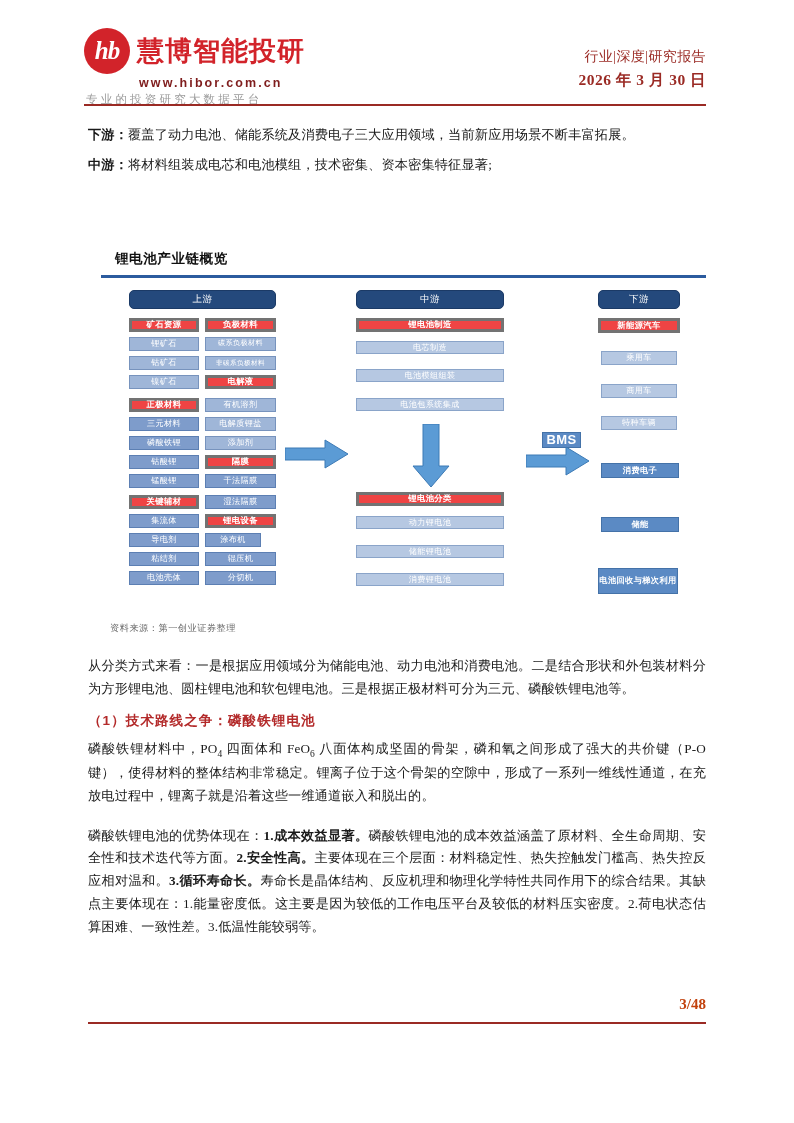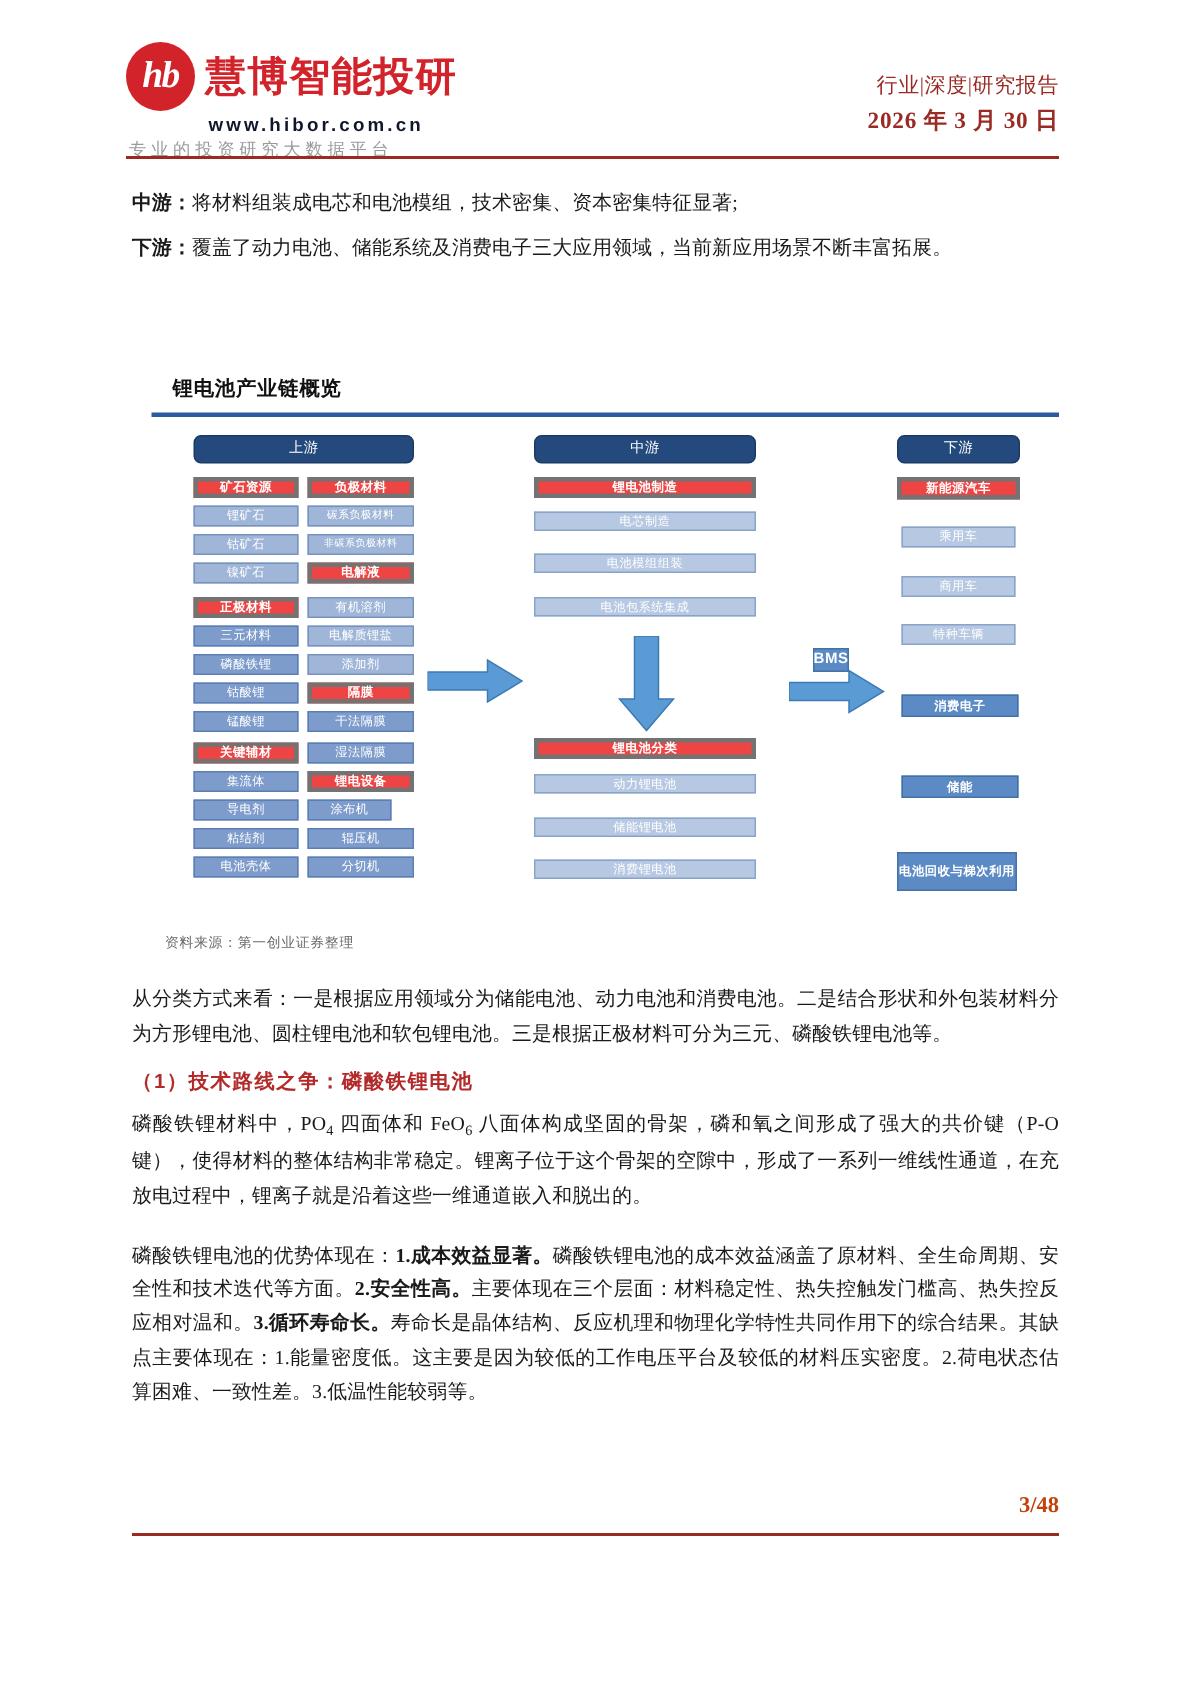--- a/index.html
+++ b/index.html
@@ -59,21 +59,21 @@
     color: #d2232a;
     letter-spacing: 1px;
     line-height: 1;
   }
   .logo-url {
     margin-left: 55px;
     margin-top: 2px;
     font-family: "Liberation Sans", sans-serif;
     font-weight: bold;
     font-size: 12.5px;
-    color: #0f172a;
+    color: #7f1d1d;
     letter-spacing: 2.1px;
   }
   .logo-tag {
     margin-top: 2px;
     margin-left: 2px;
     font-family: "Liberation Serif", serif;
     font-size: 11.5px;
     color: #9b9b9b;
     letter-spacing: 3.2px;
   }
@@ -262,24 +262,24 @@
   </div>
   <div class="header-right">
     <div class="line1">行业|深度|研究报告</div>
     <div class="line2">2026 年 3 月 30 日</div>
   </div>
   <div class="header-rule"></div>
 </div>
 
 <div class="content">
   <p class="para">
-    <span class="bold">中游：</span><span>将材料组装成电芯和电池模组，技术密集、资本密集特征显著;</span>
+    <span class="bold">下游：</span><span>覆盖了动力电池、储能系统及消费电子三大应用领域，当前新应用场景不断丰富拓展。</span>
   </p>
   <p class="para">
-    <span class="bold">下游：</span><span>覆盖了动力电池、储能系统及消费电子三大应用领域，当前新应用场景不断丰富拓展。</span>
+    <span class="bold">中游：</span><span>将材料组装成电芯和电池模组，技术密集、资本密集特征显著;</span>
   </p>
 </div>
 
 <div class="figure">
   <div class="fig-title">锂电池产业链概览</div>
   <div class="fig-rule"></div>
 
   <div class="fig-canvas">
 
     <div class="bx hdr" style="left:28px; top:10px; width:147px; height:19px;">上游</div>
@@ -331,21 +331,21 @@
       <svg width="40" height="64" viewBox="0 0 40 64">
         <polygon points="12,0 28,0 28,42 38,42 20,63 2,42 12,42" fill="#5b9bd5" stroke="#3d7ab5" stroke-width="1"></polygon>
       </svg>
     </div>
 
     <div class="bx dark" style="left:255px; top:212px; width:148px; height:14px;">锂电池分类</div>
     <div class="bx pale" style="left:255px; top:236px; width:148px; height:13px;">动力锂电池</div>
     <div class="bx pale" style="left:255px; top:265px; width:148px; height:13px;">储能锂电池</div>
     <div class="bx pale" style="left:255px; top:293px; width:148px; height:13px;">消费锂电池</div>
 
-    <div class="bx midblue" style="left:441px; top:152px; width:24px; height:16px; font-family:'Liberation Sans',sans-serif; font-size:10px;">BMS</div>
+    <div class="bx midblue" style="left:441px; top:152px; width:39px; height:16px; font-family:'Liberation Sans',sans-serif; font-size:13px;">BMS</div>
     <div class="arrow" style="left:425px; top:166px;">
       <svg width="64" height="30" viewBox="0 0 64 30">
         <polygon points="0,9 40,9 40,1 63,15 40,29 40,21 0,21" fill="#5b9bd5" stroke="#3d7ab5" stroke-width="1"></polygon>
       </svg>
     </div>
 
     <div class="bx dark" style="left:497px; top:38px;  width:82px; height:15px;">新能源汽车</div>
     <div class="bx pale" style="left:500px; top:71px;  width:76px; height:14px;">乘用车</div>
     <div class="bx pale" style="left:500px; top:104px; width:76px; height:14px;">商用车</div>
     <div class="bx pale" style="left:500px; top:136px; width:76px; height:14px;">特种车辆</div>

